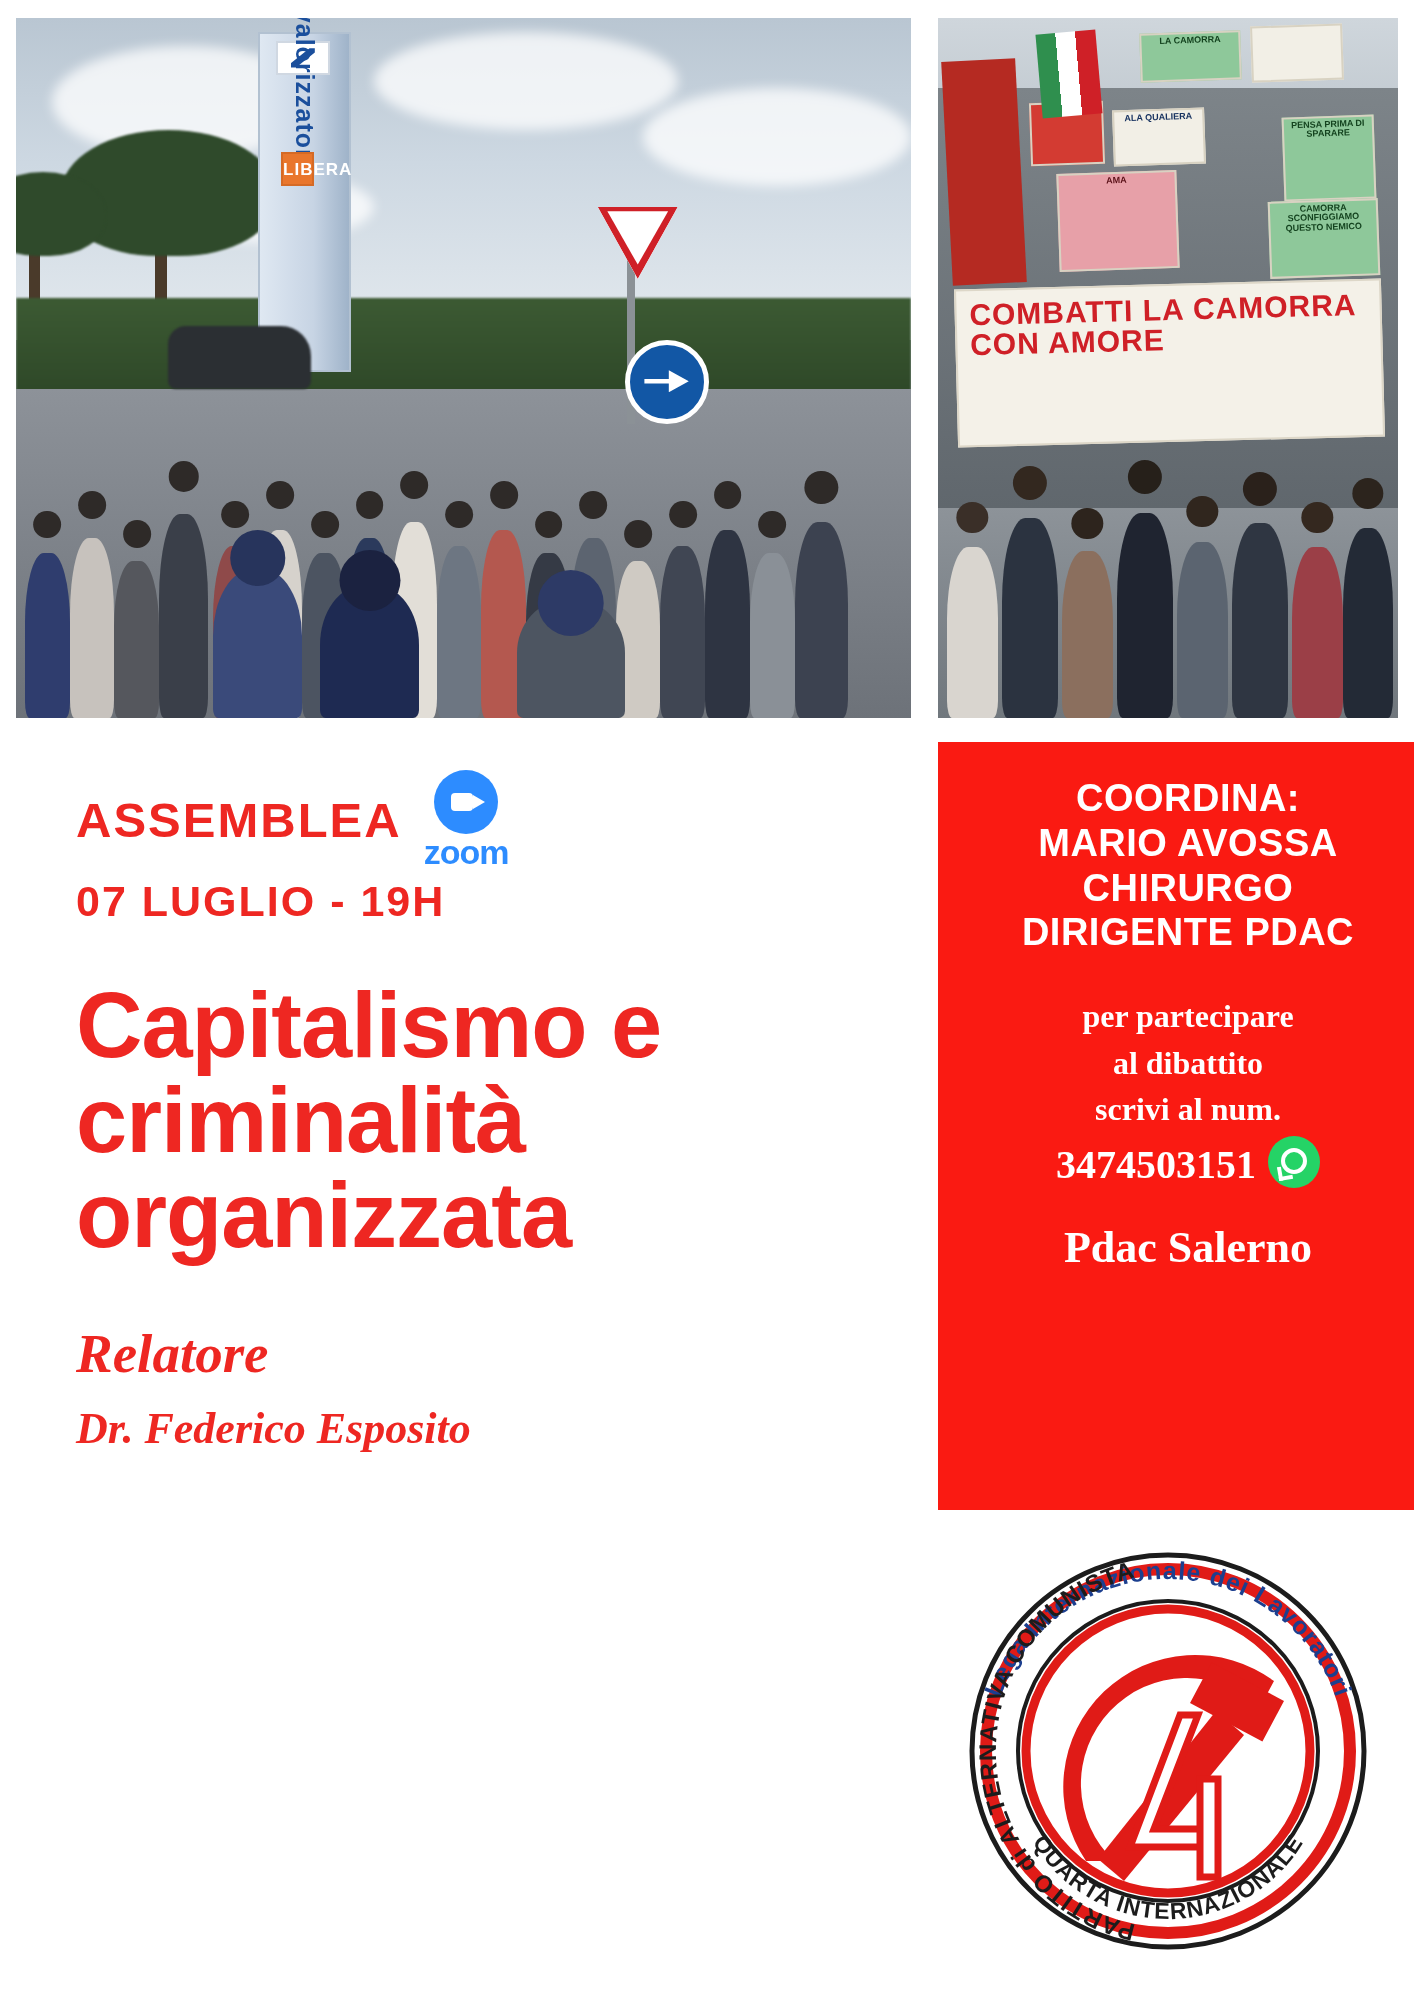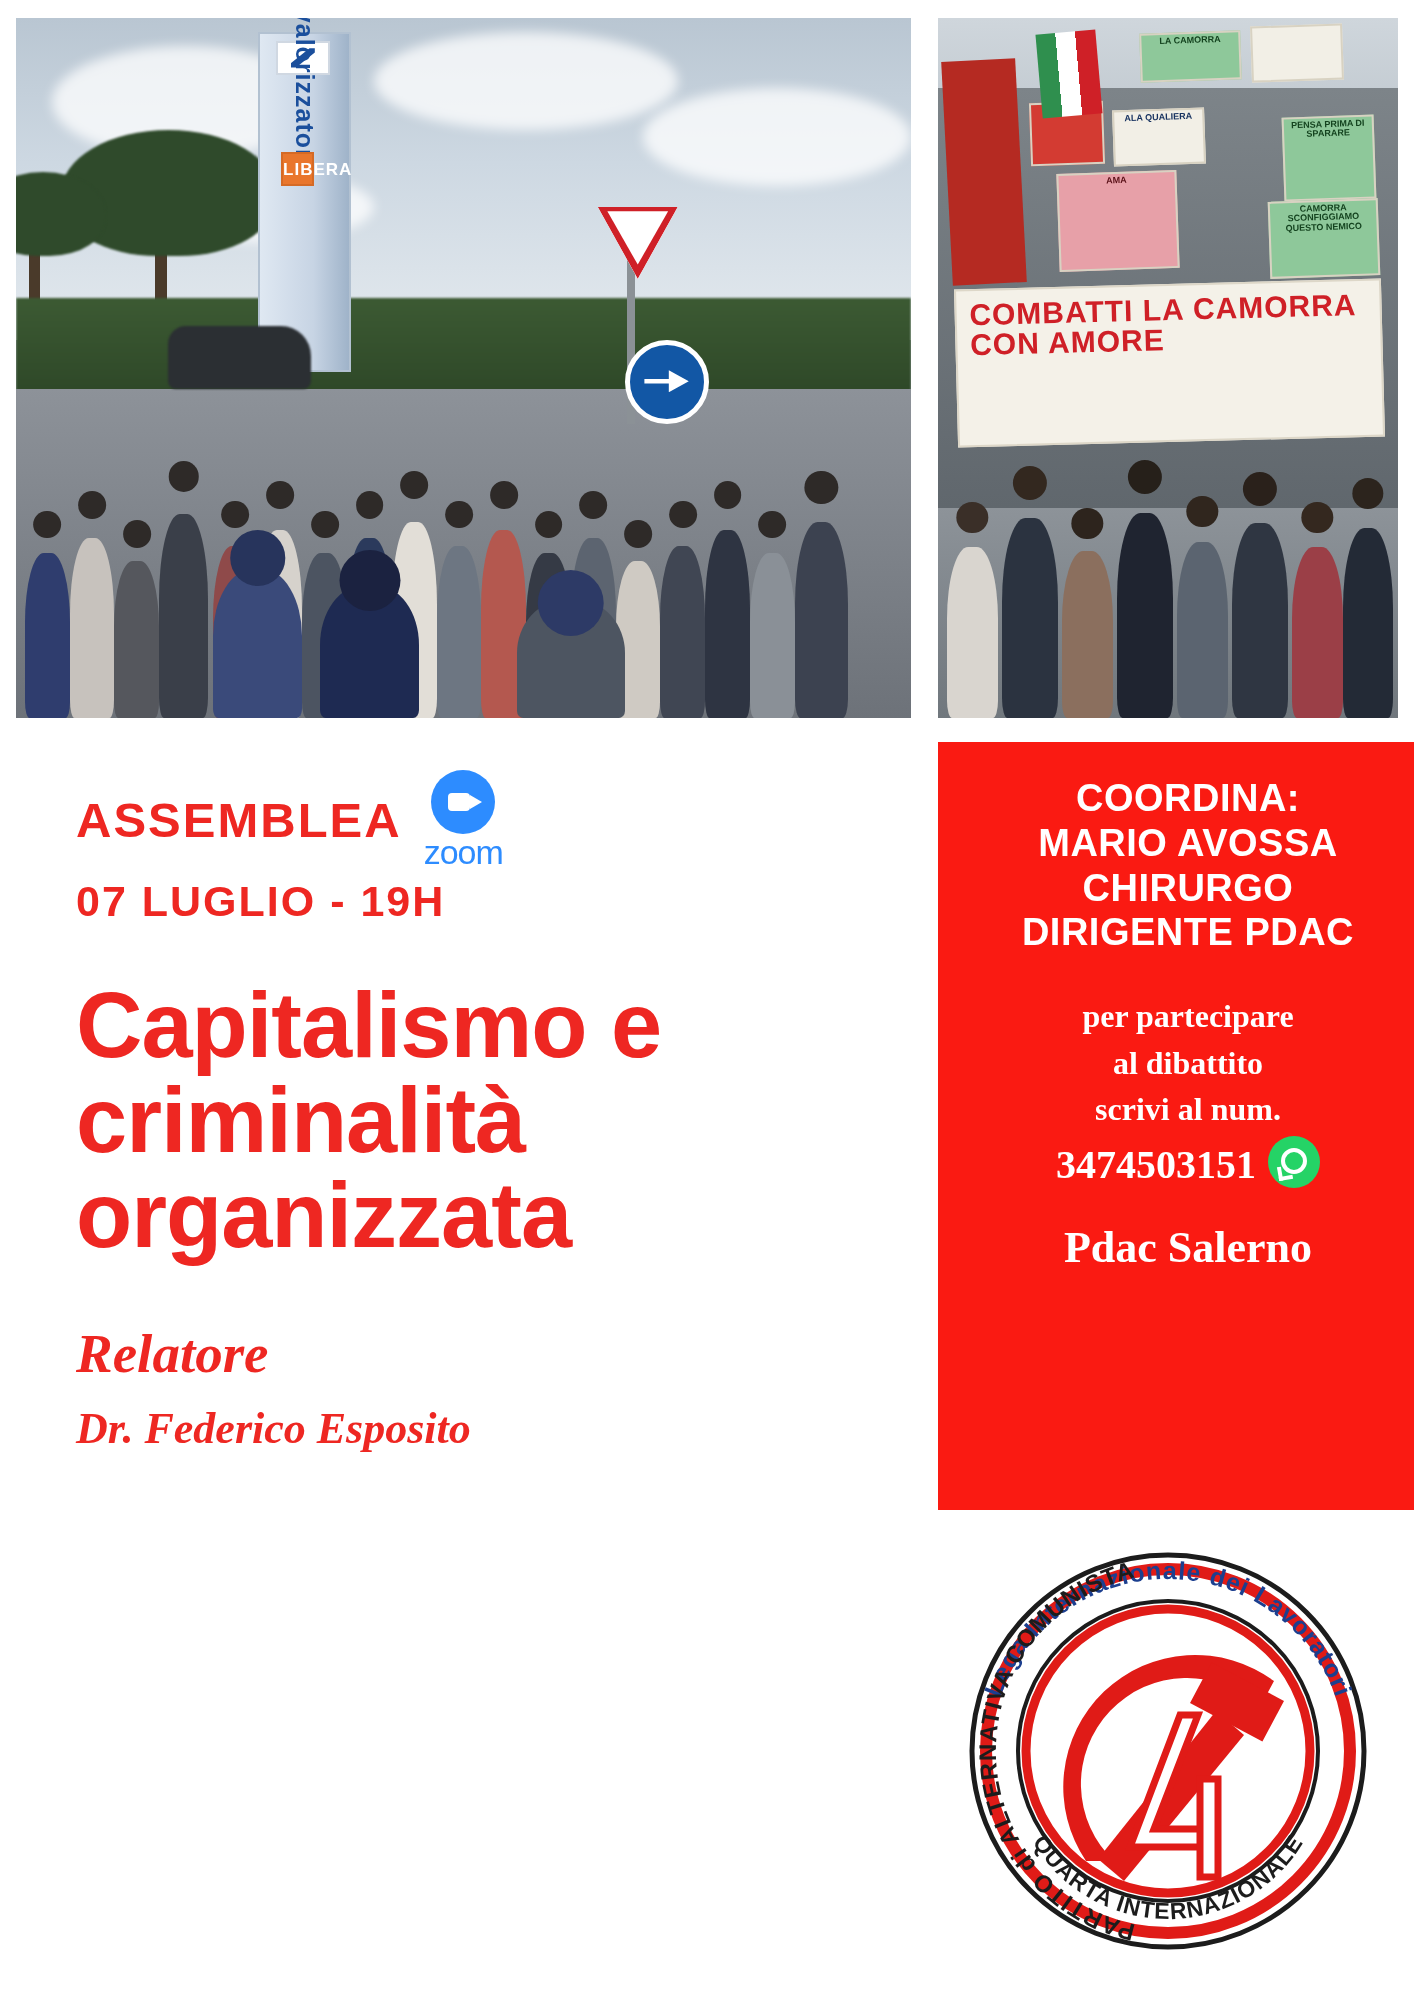--- a/index.html
+++ b/index.html
@@ -341,21 +341,21 @@
     position: absolute;
     left: 39px; top: 25px;
     width: 0; height: 0;
     border-top: 7px solid transparent;
     border-bottom: 7px solid transparent;
     border-left: 12px solid #ffffff;
   }
   .zoom-word {
     color: #2d8cff;
     font-size: 34px;
-    font-weight: normal;
+    font-weight: bold;
     letter-spacing: -1px;
     margin-top: 1px;
   }
   .date-line {
     color: #ee2722;
     font-weight: bold;
     font-size: 43px;
     letter-spacing: 2px;
     margin-top: 8px;
   }

